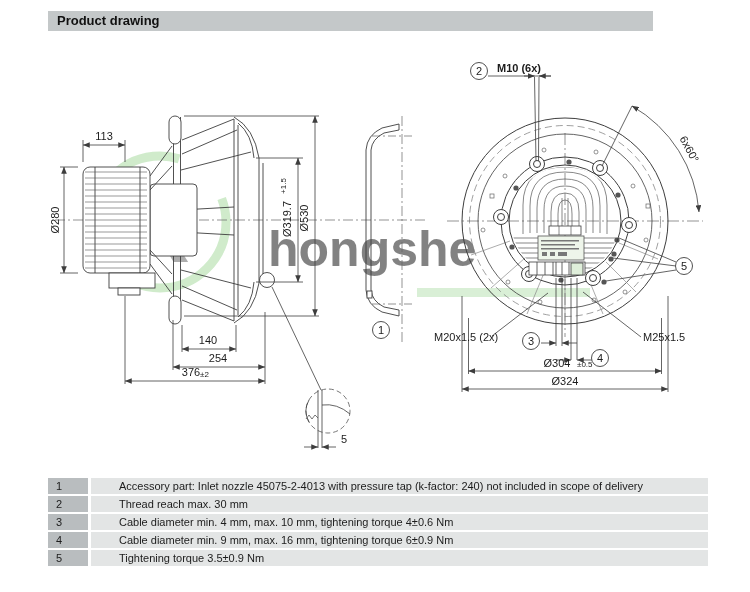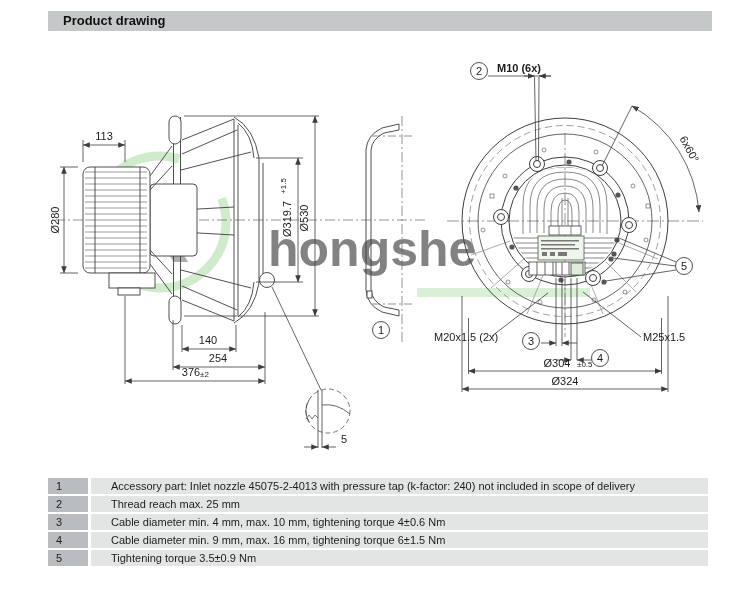--- a/index.html
+++ b/index.html
@@ -1,29 +1,29 @@
 <!DOCTYPE html>
 <html><head>
 <meta charset="utf-8">
 <style>
   html,body{margin:0;padding:0;}
   body{
     width:750px;height:592px;position:relative;background:#ffffff;
     font-family:"Liberation Sans","DejaVu Sans",sans-serif;overflow:hidden;
   }
   .header-bar{
-    position:absolute;left:48px;top:11px;width:664px;height:20px;
+    position:absolute;left:48px;top:11px;width:605px;height:20px;
     background:#c4c8c9;color:#111;font-size:13px;font-weight:bold;
-    line-height:20px;padding-left:15px;box-sizing:border-box;
+    line-height:20px;padding-left:9px;box-sizing:border-box;
   }
   .drawing-area{position:absolute;left:0;top:0;width:750px;height:470px;}
   .notes-table{position:absolute;left:48px;top:478px;width:660px;}
   .note-row{display:flex;margin-bottom:2px;height:16px;font-size:11px;color:#1c1c1c;}
   .note-num{width:40px;background:#b9bdbf;padding-left:8px;line-height:16px;box-sizing:border-box;margin-right:3px;}
-  .note-text{flex:1;background:#e3e5e5;padding-left:20px;line-height:16px;}
+  .note-text{flex:1;background:#e3e5e5;padding-left:28px;line-height:16px;}
   svg text{font-family:"Liberation Sans","DejaVu Sans",sans-serif;fill:#1c1c1c;}
   .dim{font-size:11px;}
   .dimsmall{font-size:8px;}
   .co{font-size:11px;}
 </style>
 </head>
 <body>
 
 <div class="header-bar">Product drawing</div>
 
@@ -358,27 +358,27 @@
   <text class="dim" x="565" y="385" text-anchor="middle">Ø324</text>
 </svg>
 
 <div class="notes-table">
   <div class="note-row">
     <div class="note-num">1</div>
     <div class="note-text">Accessory part: Inlet nozzle 45075-2-4013 with pressure tap (k-factor: 240) not included in scope of delivery</div>
   </div>
   <div class="note-row">
     <div class="note-num">2</div>
-    <div class="note-text">Thread reach max. 25 mm</div>
+    <div class="note-text">Thread reach max. 30 mm</div>
   </div>
   <div class="note-row">
     <div class="note-num">3</div>
     <div class="note-text">Cable diameter min. 4 mm, max. 10 mm, tightening torque 4±0.6 Nm</div>
   </div>
   <div class="note-row">
     <div class="note-num">4</div>
-    <div class="note-text">Cable diameter min. 9 mm, max. 16 mm, tightening torque 6±1.5 Nm</div>
+    <div class="note-text">Cable diameter min. 9 mm, max. 16 mm, tightening torque 6±0.9 Nm</div>
   </div>
   <div class="note-row">
     <div class="note-num">5</div>
     <div class="note-text">Tightening torque 3.5±0.9 Nm</div>
   </div>
 </div>
 
 </body></html>

